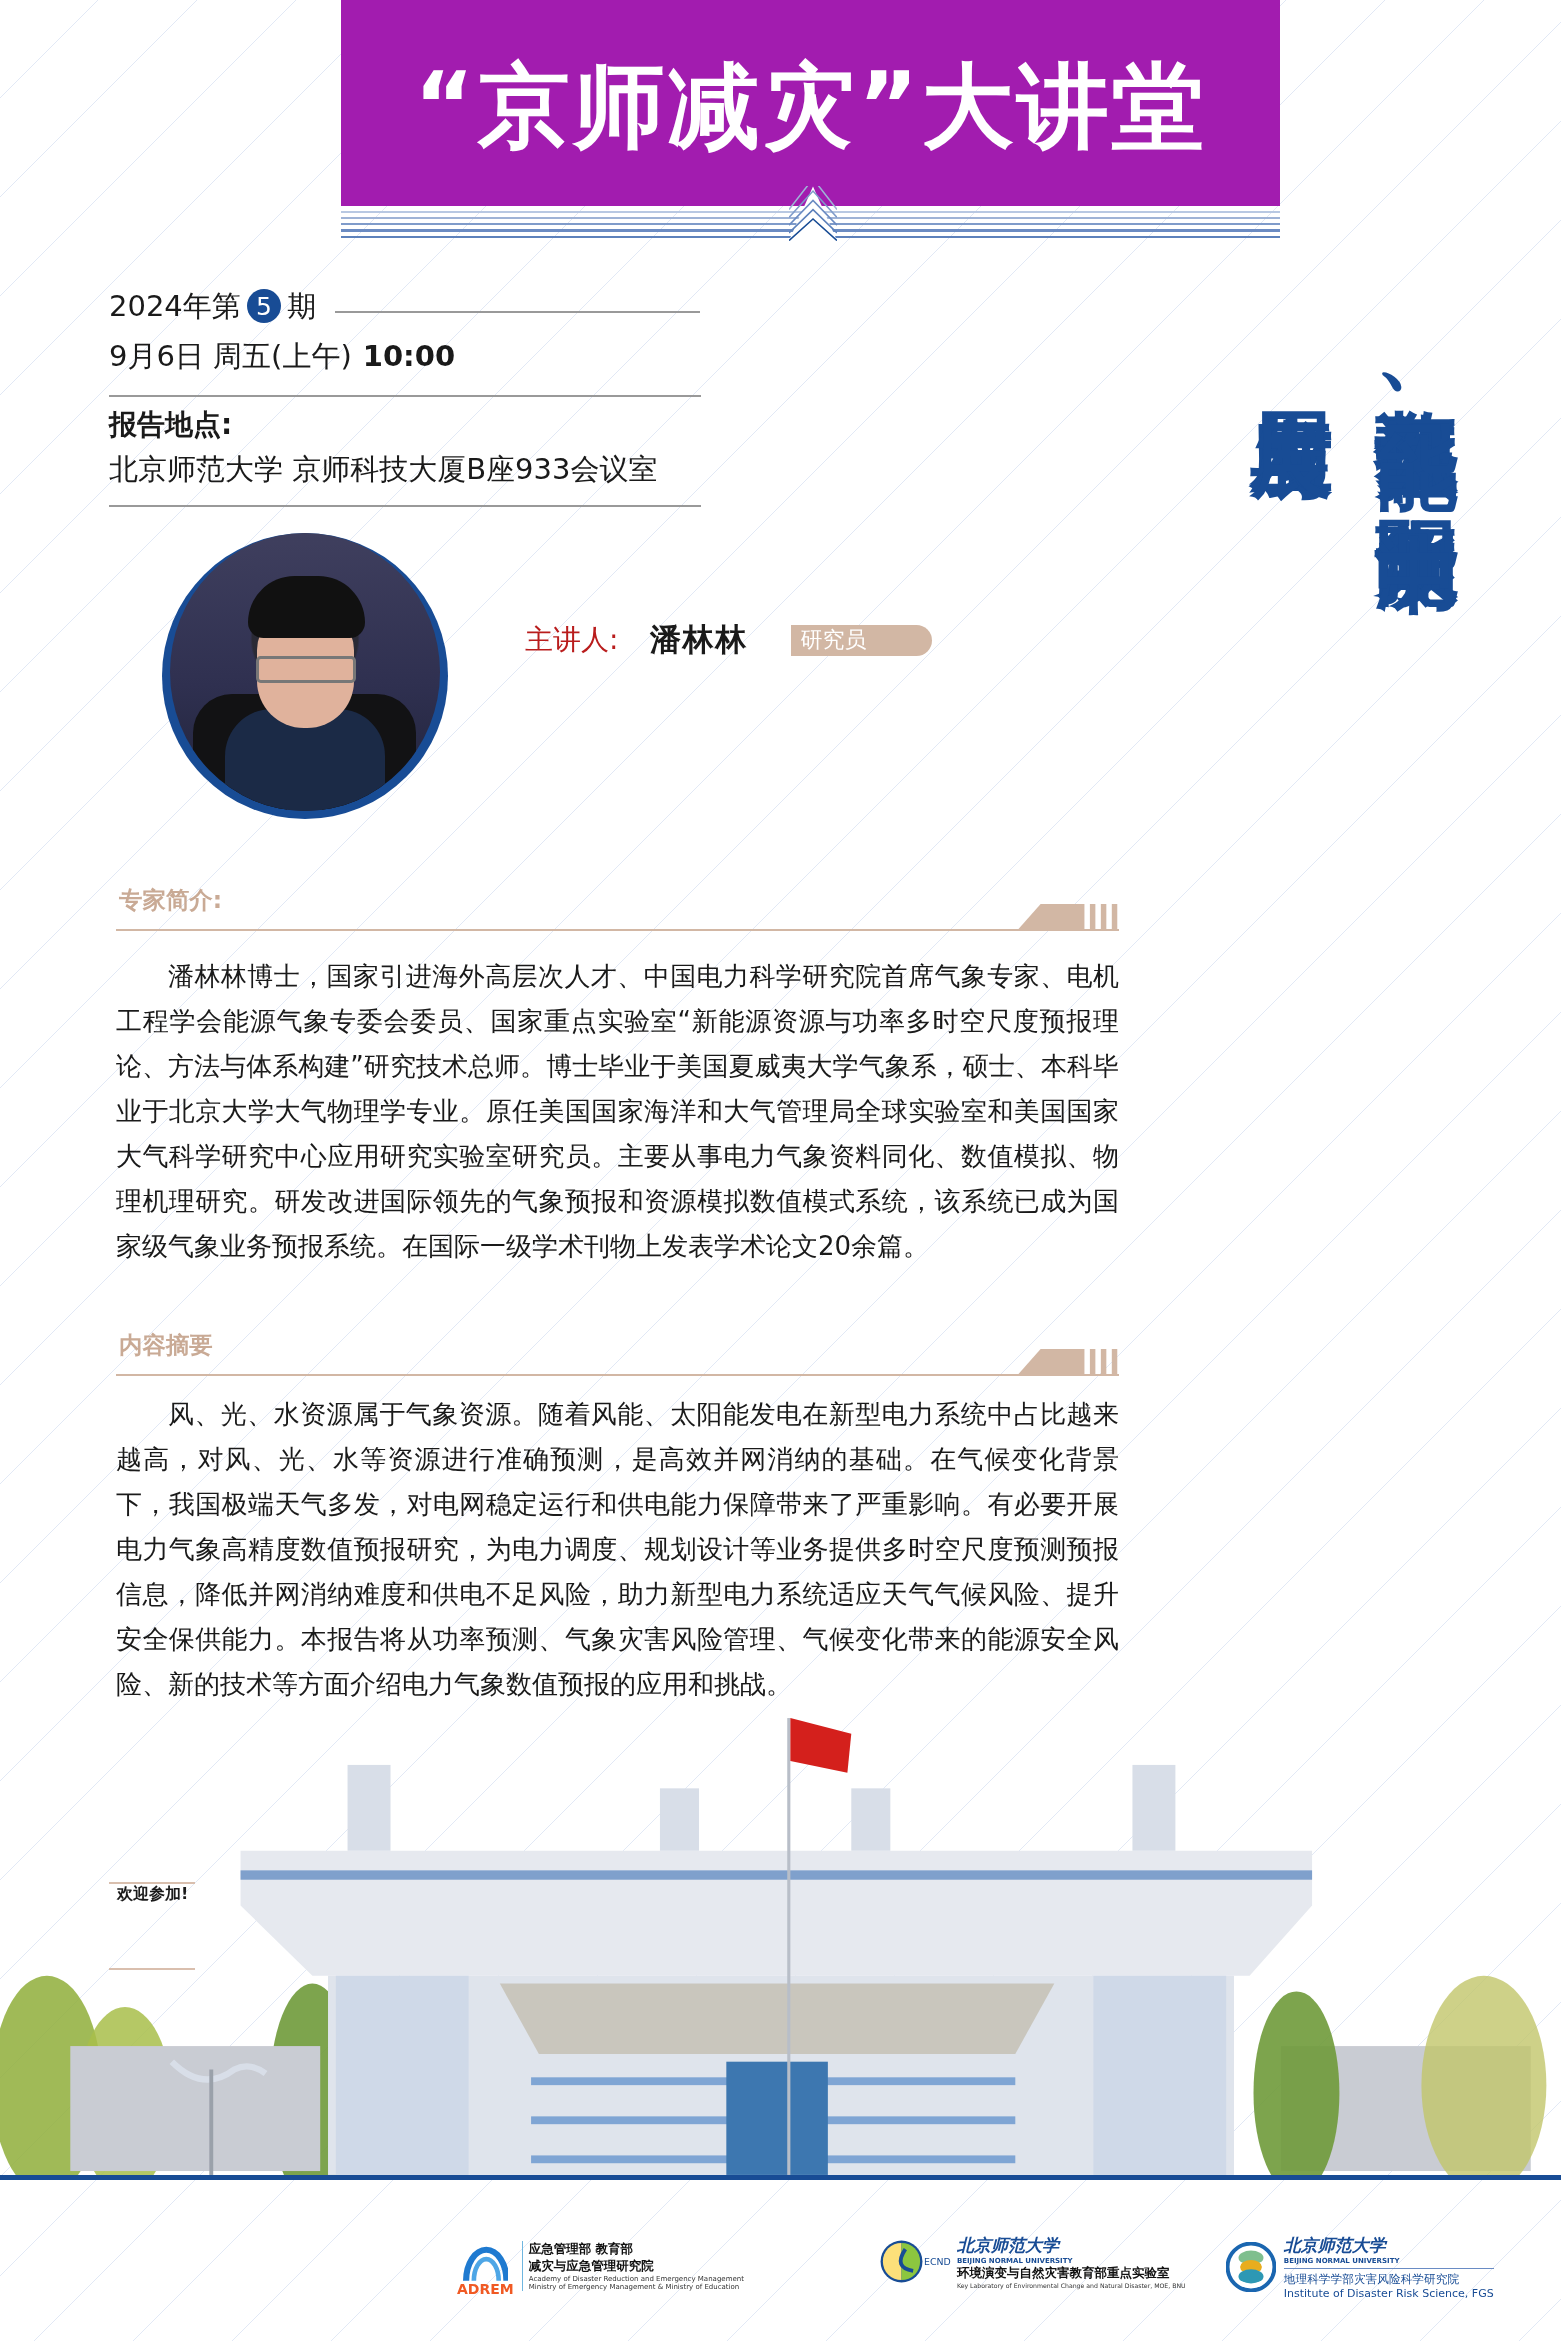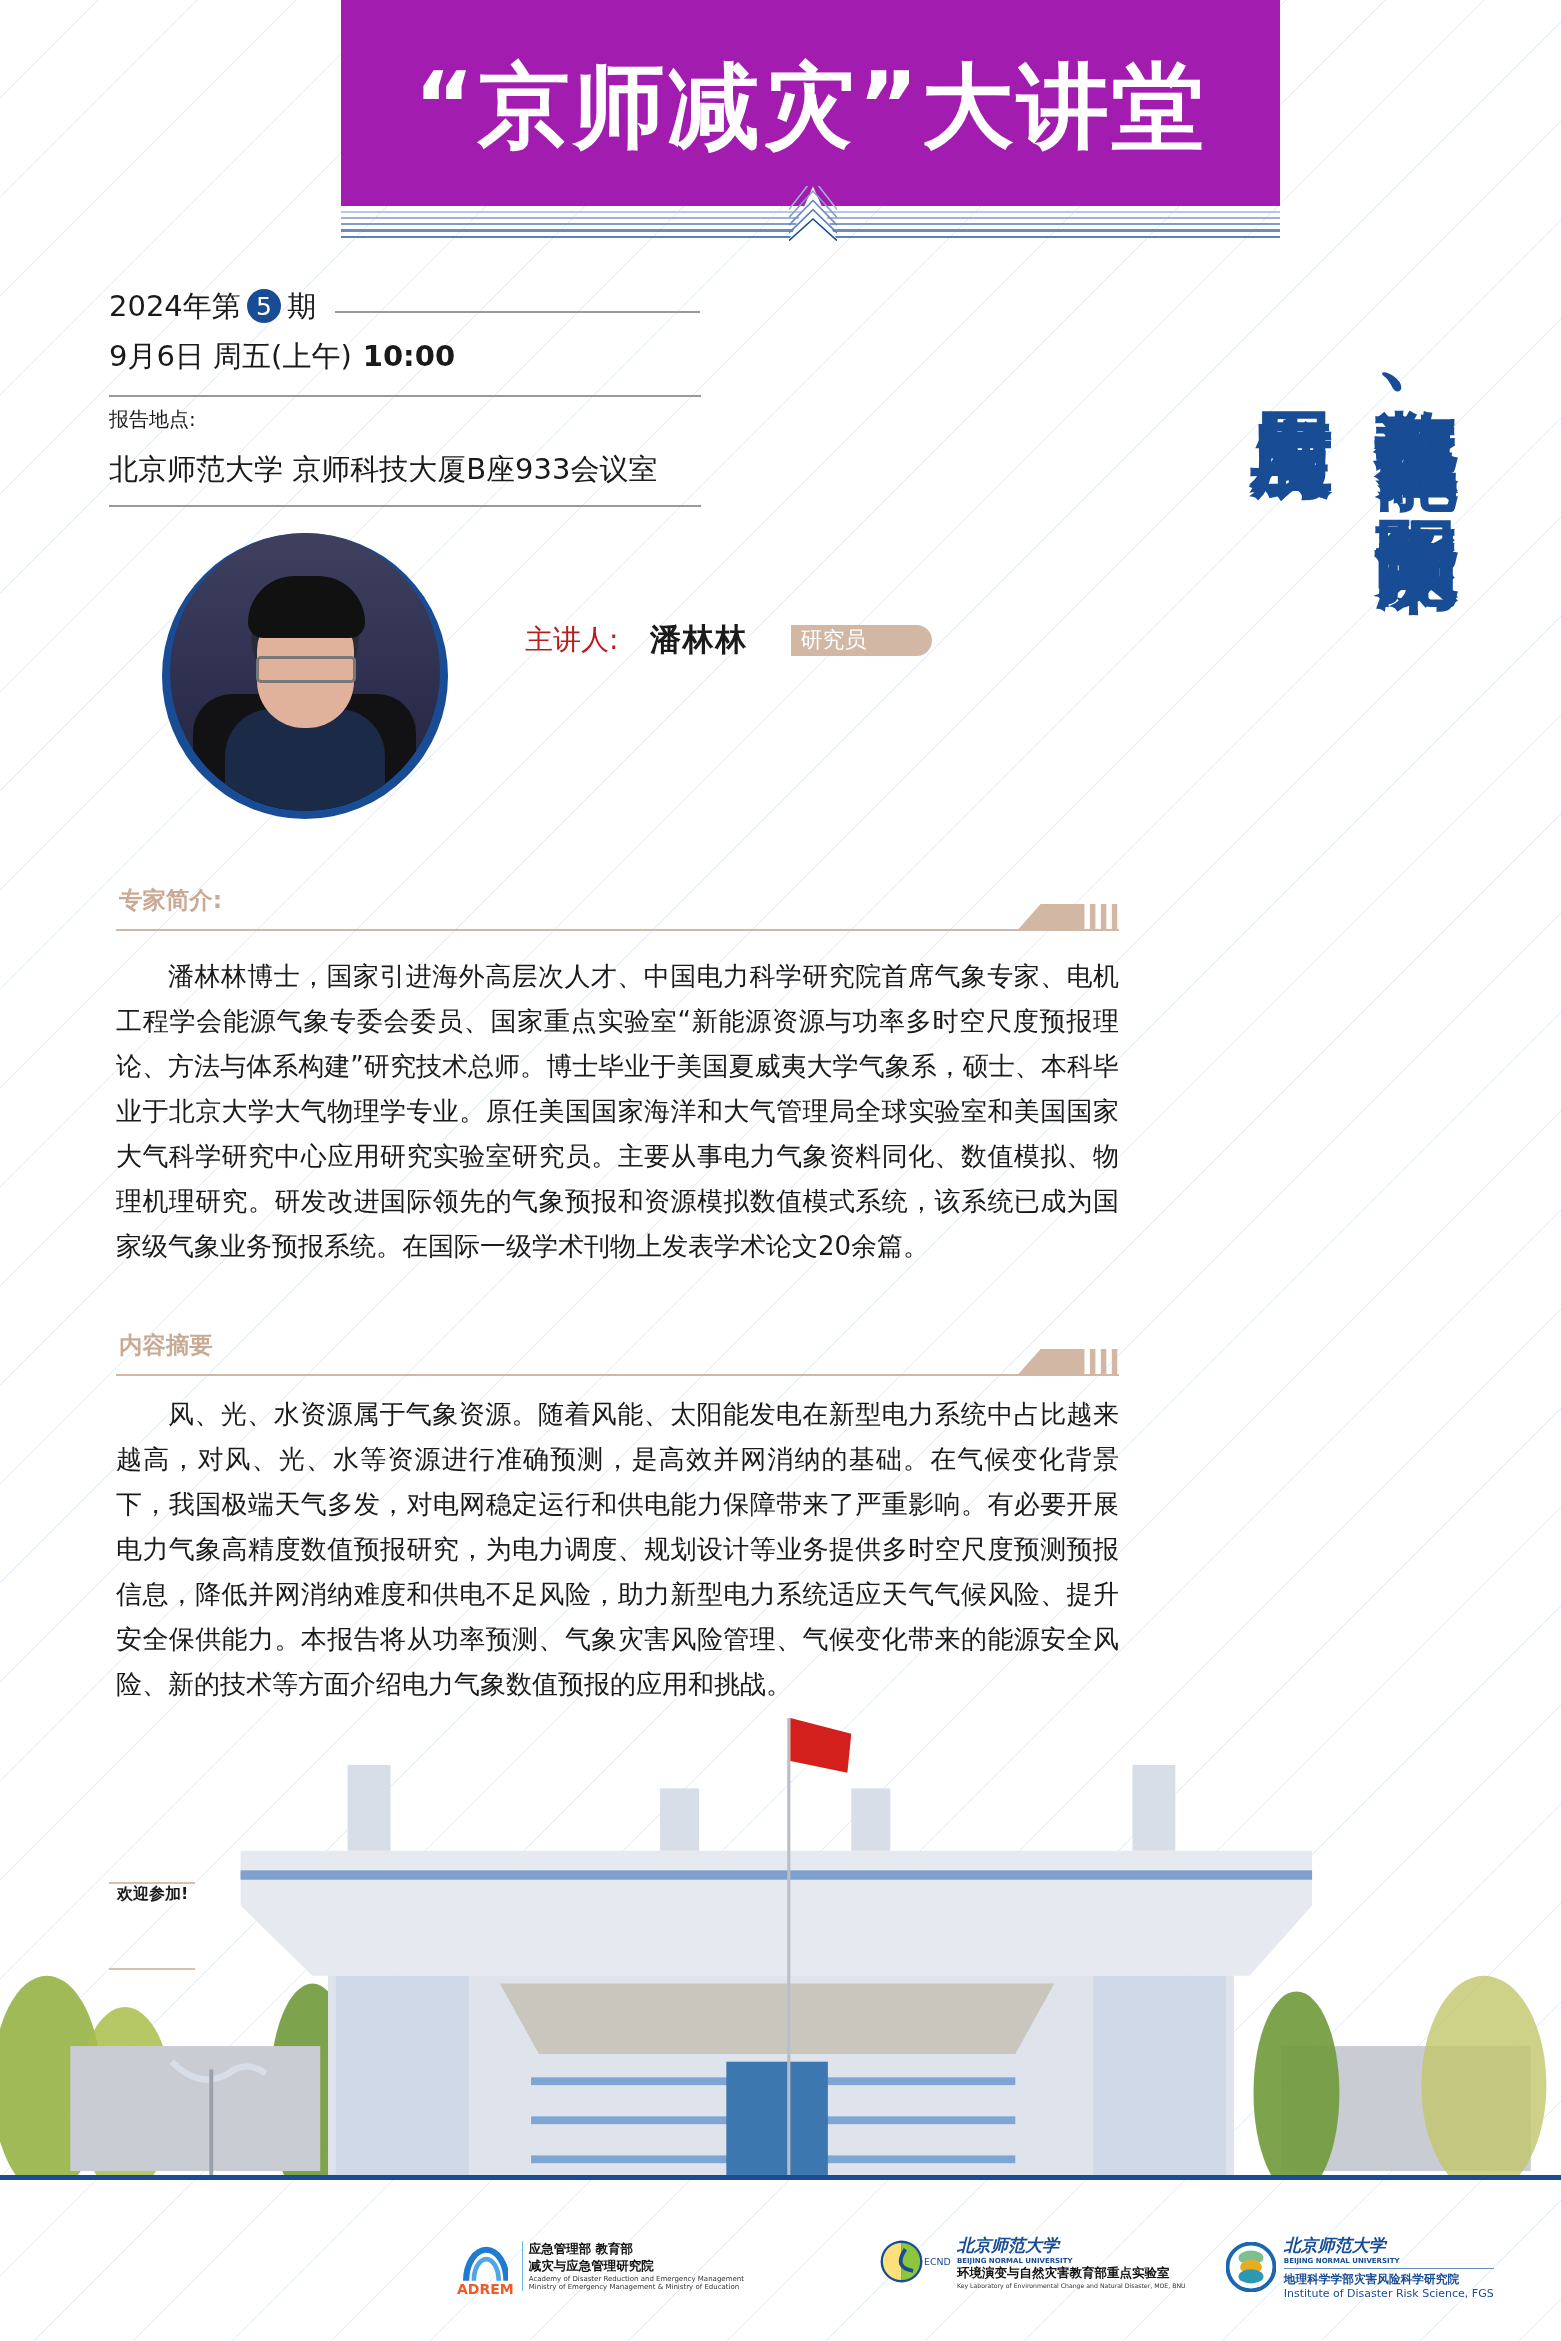--- a/index.html
+++ b/index.html
@@ -32,21 +32,21 @@
   
   .info { position:absolute; left:109px; top:289px; width:594px; }
   .info-line { position:relative; font-size:29px; line-height:1; display:flex; align-items:center; }
   .issue-badge {
     display:inline-flex; width:34px; height:34px; border-radius:50%;
     background:#184c95; color:#fff; font-size:25px; align-items:center; justify-content:center;
     margin:0 6.2px;
   }
   .rule { position:absolute; height:1.6px; background:#999; }
   .time-strong { font-weight:bold; margin-left:11px; }
-  .loc-label { font-weight:normal; font-size:20px; }
+  .loc-label { font-weight:bold; font-size:28px; }
 
   
   .avatar-wrap {
     position:absolute; left:162px; top:533px; width:286px; height:286px;
     border-radius:50%; background:#184c95;
   }
   .avatar {
     position:absolute; left:7.8px; top:0; width:270px; height:278px; border-radius:50%;
     background: radial-gradient(circle at 50% 38%, #e3b9a3 0 18%, #2a2a35 19% 24%, transparent 25%),
                 linear-gradient(180deg, #3f3f5e 0%, #2f3050 55%, #1f2238 100%);
@@ -273,18 +273,18 @@
   <div class="logo" style="left:1226px;">
     <svg width="50" height="50" viewBox="0 0 64 64">
       <circle cx="32" cy="32" r="30" fill="none" stroke="#1a66b0" stroke-width="5"></circle>
       <ellipse cx="32" cy="20" rx="16" ry="9" fill="#7fbf8e"></ellipse>
       <ellipse cx="32" cy="32" rx="14" ry="9" fill="#e8ad1e"></ellipse>
       <ellipse cx="32" cy="44" rx="16" ry="9" fill="#2d98b4"></ellipse>
     </svg>
     <div style="margin-left:7.8px;">
       <div style="color:#184c95;font-size:17px;font-family:'DejaVu Serif',serif;font-style:italic;font-weight:bold;">北京师范大学</div>
       <div style="color:#184c95;font-size:7px;font-weight:bold;border-bottom:0.8px solid #6a8cc4;padding-bottom:3.1px;">BEIJING NORMAL UNIVERSITY</div>
-      <div style="color:#184c95;font-size:11.7px;font-weight:bold;margin-top:3.1px;">地理科学学部灾害风险科学研究院</div>
+      <div style="color:#184c95;font-size:11.7px;font-weight:normal;margin-top:3.1px;">地理科学学部灾害风险科学研究院</div>
       <div style="color:#184c95;font-size:11px;">Institute of Disaster Risk Science, FGS</div>
     </div>
   </div>
 </div>
 
 
 </body></html>

